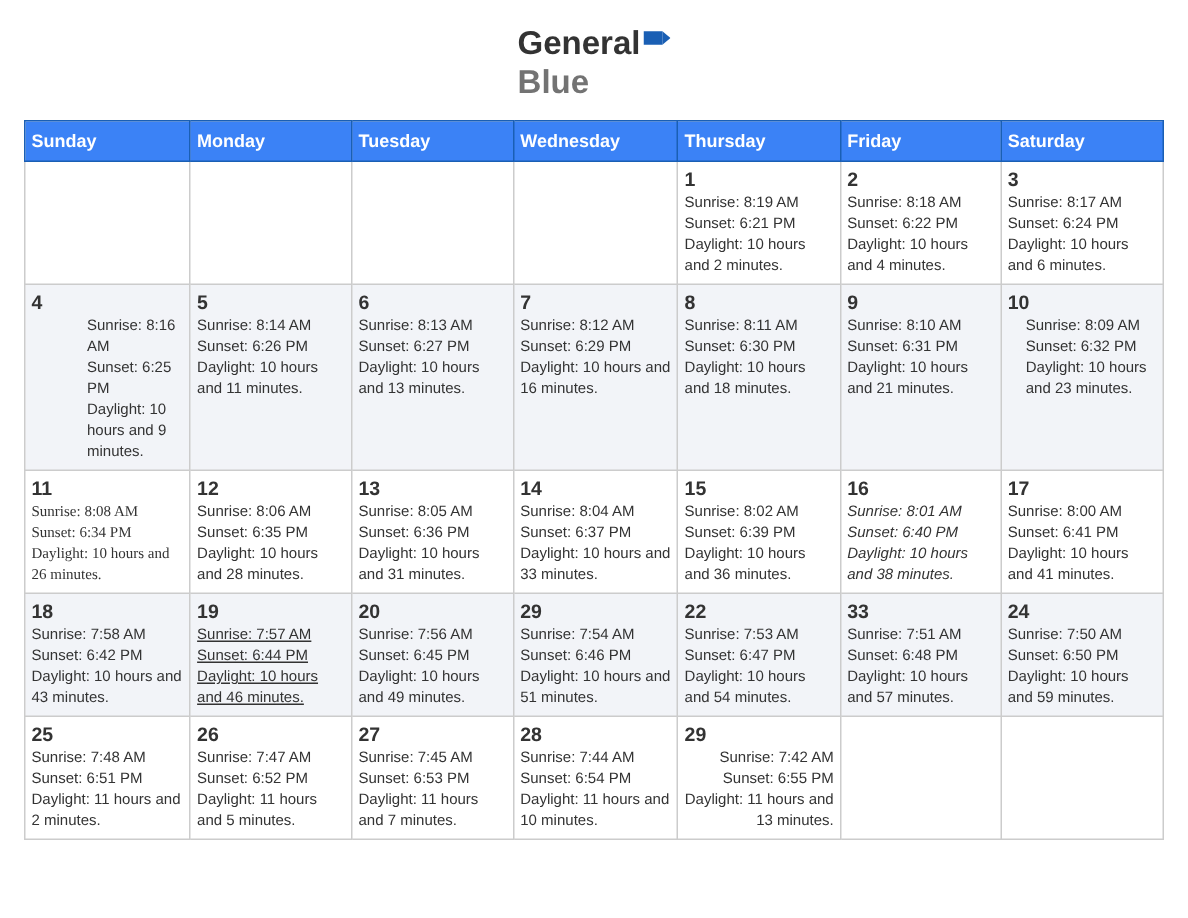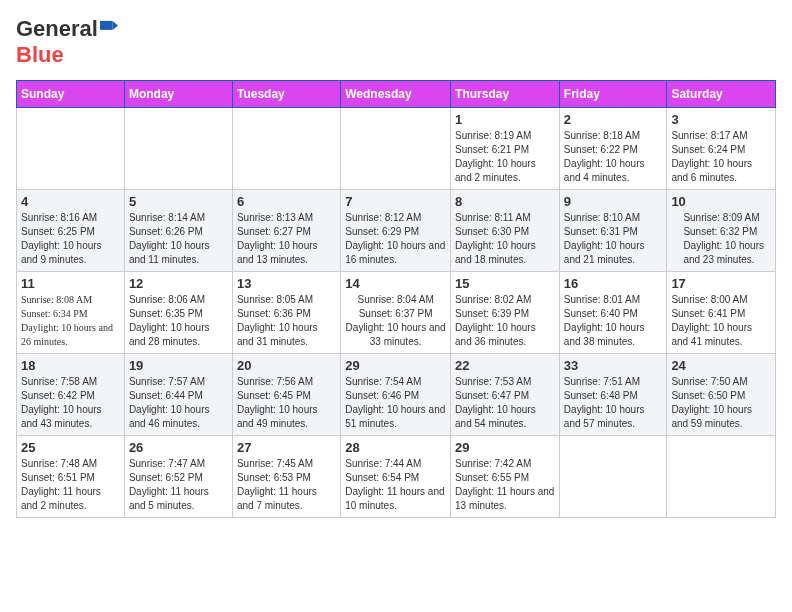--- a/index.html
+++ b/index.html
@@ -5,39 +5,38 @@
     * { margin: 0; padding: 0; box-sizing: border-box; }
     body {
       font-family: Arial, sans-serif;
       background: #fff;
       width: 792px;
       min-height: 612px;
       padding: 16px;
     }
     .header {
       display: flex;
-      justify-content: flex-end;
+      justify-content: center;
       align-items: flex-start;
       margin-bottom: 12px;
-      flex-direction: column;
     }
     .logo {
       display: flex;
       flex-direction: column;
       align-items: flex-start;
     }
     .logo-text {
       display: flex;
       align-items: center;
       font-size: 22px;
       font-weight: bold;
       color: #333;
     }
     .logo-general { color: #333; }
-    .logo-blue { color: #ef4444; }
+    .logo-blue { color: #737373; }
     .logo-icon {
       width: 18px;
       height: 18px;
       margin-left: 2px;
     }
     .title-block {
       text-align: right;
     }
     .month-title {
       font-size: 32px;
@@ -47,21 +46,21 @@
     .location {
       font-size: 15px;
       color: #555;
     }
     table {
       width: 100%;
       border-collapse: collapse;
       font-size: 10.5px;
     }
     thead tr th {
-      background-color: #d946ef;
+      background-color: #3b82f6;
       color: #fff;
       padding: 6px 4px;
       text-align: left;
       font-size: 12px;
       font-weight: bold;
       border: 1px solid #1a5fb4;
     }
     tbody tr td {
       border: 1px solid #ccc;
       vertical-align: top;
@@ -144,21 +143,21 @@
         <td>
           <div class="day-num">3</div>
           <div class="day-info" style="white-space: pre-line;">Sunrise: 8:17 AM
 Sunset: 6:24 PM
 Daylight: 10 hours and 6 minutes.</div>
         </td>
       </tr>
       <tr>
         <td>
           <div class="day-num">4</div>
-          <div class="day-info" style="white-space: pre-line;">Sunrise: 8:16 AM
+          <div class="day-info" style="white-space: pre-line; margin-left: 37px;">Sunrise: 8:16 AM
 Sunset: 6:25 PM
 Daylight: 10 hours and 9 minutes.</div>
         </td>
         <td>
           <div class="day-num">5</div>
           <div class="day-info" style="white-space: pre-line;">Sunrise: 8:14 AM
 Sunset: 6:26 PM
 Daylight: 10 hours and 11 minutes.</div>
         </td>
         <td>
@@ -206,53 +205,53 @@
 Daylight: 10 hours and 28 minutes.</div>
         </td>
         <td>
           <div class="day-num">13</div>
           <div class="day-info" style="white-space: pre-line;">Sunrise: 8:05 AM
 Sunset: 6:36 PM
 Daylight: 10 hours and 31 minutes.</div>
         </td>
         <td>
           <div class="day-num">14</div>
-          <div class="day-info" style="white-space: pre-line; text-align: center;">Sunrise: 8:04 AM
+          <div class="day-info" style="white-space: pre-line;">Sunrise: 8:04 AM
 Sunset: 6:37 PM
 Daylight: 10 hours and 33 minutes.</div>
         </td>
         <td>
           <div class="day-num">15</div>
           <div class="day-info" style="white-space: pre-line;">Sunrise: 8:02 AM
 Sunset: 6:39 PM
 Daylight: 10 hours and 36 minutes.</div>
         </td>
         <td>
           <div class="day-num">16</div>
-          <div class="day-info" style="white-space: pre-line;">Sunrise: 8:01 AM
+          <div class="day-info" style="white-space: pre-line; font-style: italic;">Sunrise: 8:01 AM
 Sunset: 6:40 PM
 Daylight: 10 hours and 38 minutes.</div>
         </td>
         <td>
           <div class="day-num">17</div>
           <div class="day-info" style="white-space: pre-line;">Sunrise: 8:00 AM
 Sunset: 6:41 PM
 Daylight: 10 hours and 41 minutes.</div>
         </td>
       </tr>
       <tr>
         <td>
           <div class="day-num">18</div>
           <div class="day-info" style="white-space: pre-line;">Sunrise: 7:58 AM
 Sunset: 6:42 PM
 Daylight: 10 hours and 43 minutes.</div>
         </td>
         <td>
           <div class="day-num">19</div>
-          <div class="day-info" style="white-space: pre-line;">Sunrise: 7:57 AM
+          <div class="day-info" style="white-space: pre-line; text-decoration: underline;">Sunrise: 7:57 AM
 Sunset: 6:44 PM
 Daylight: 10 hours and 46 minutes.</div>
         </td>
         <td>
           <div class="day-num">20</div>
           <div class="day-info" style="white-space: pre-line;">Sunrise: 7:56 AM
 Sunset: 6:45 PM
 Daylight: 10 hours and 49 minutes.</div>
         </td>
         <td>
@@ -300,21 +299,21 @@
 Daylight: 11 hours and 7 minutes.</div>
         </td>
         <td>
           <div class="day-num">28</div>
           <div class="day-info" style="white-space: pre-line;">Sunrise: 7:44 AM
 Sunset: 6:54 PM
 Daylight: 11 hours and 10 minutes.</div>
         </td>
         <td>
           <div class="day-num">29</div>
-          <div class="day-info" style="white-space: pre-line;">Sunrise: 7:42 AM
+          <div class="day-info" style="white-space: pre-line; text-align: right;">Sunrise: 7:42 AM
 Sunset: 6:55 PM
 Daylight: 11 hours and 13 minutes.</div>
         </td>
         <td class="empty"></td>
         <td class="empty"></td>
       </tr>
     </tbody>
 </table>
 
 </body></html>

